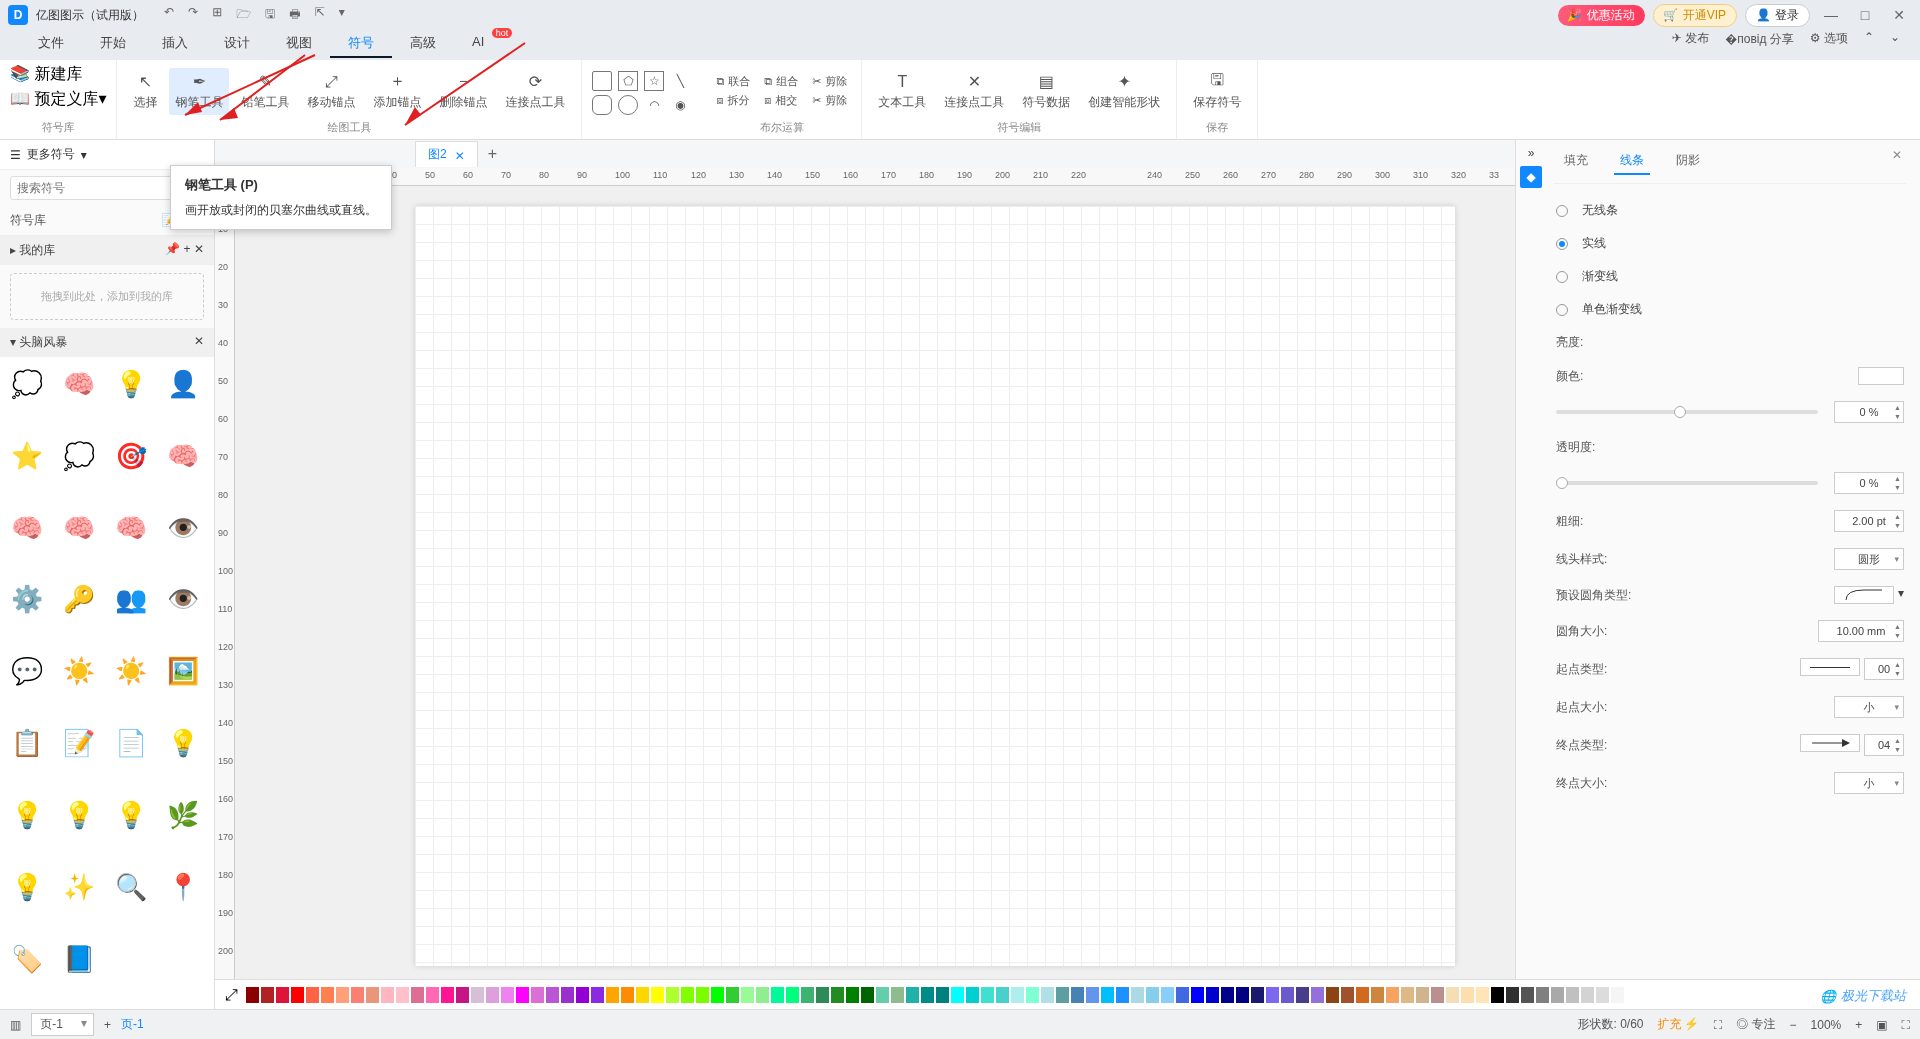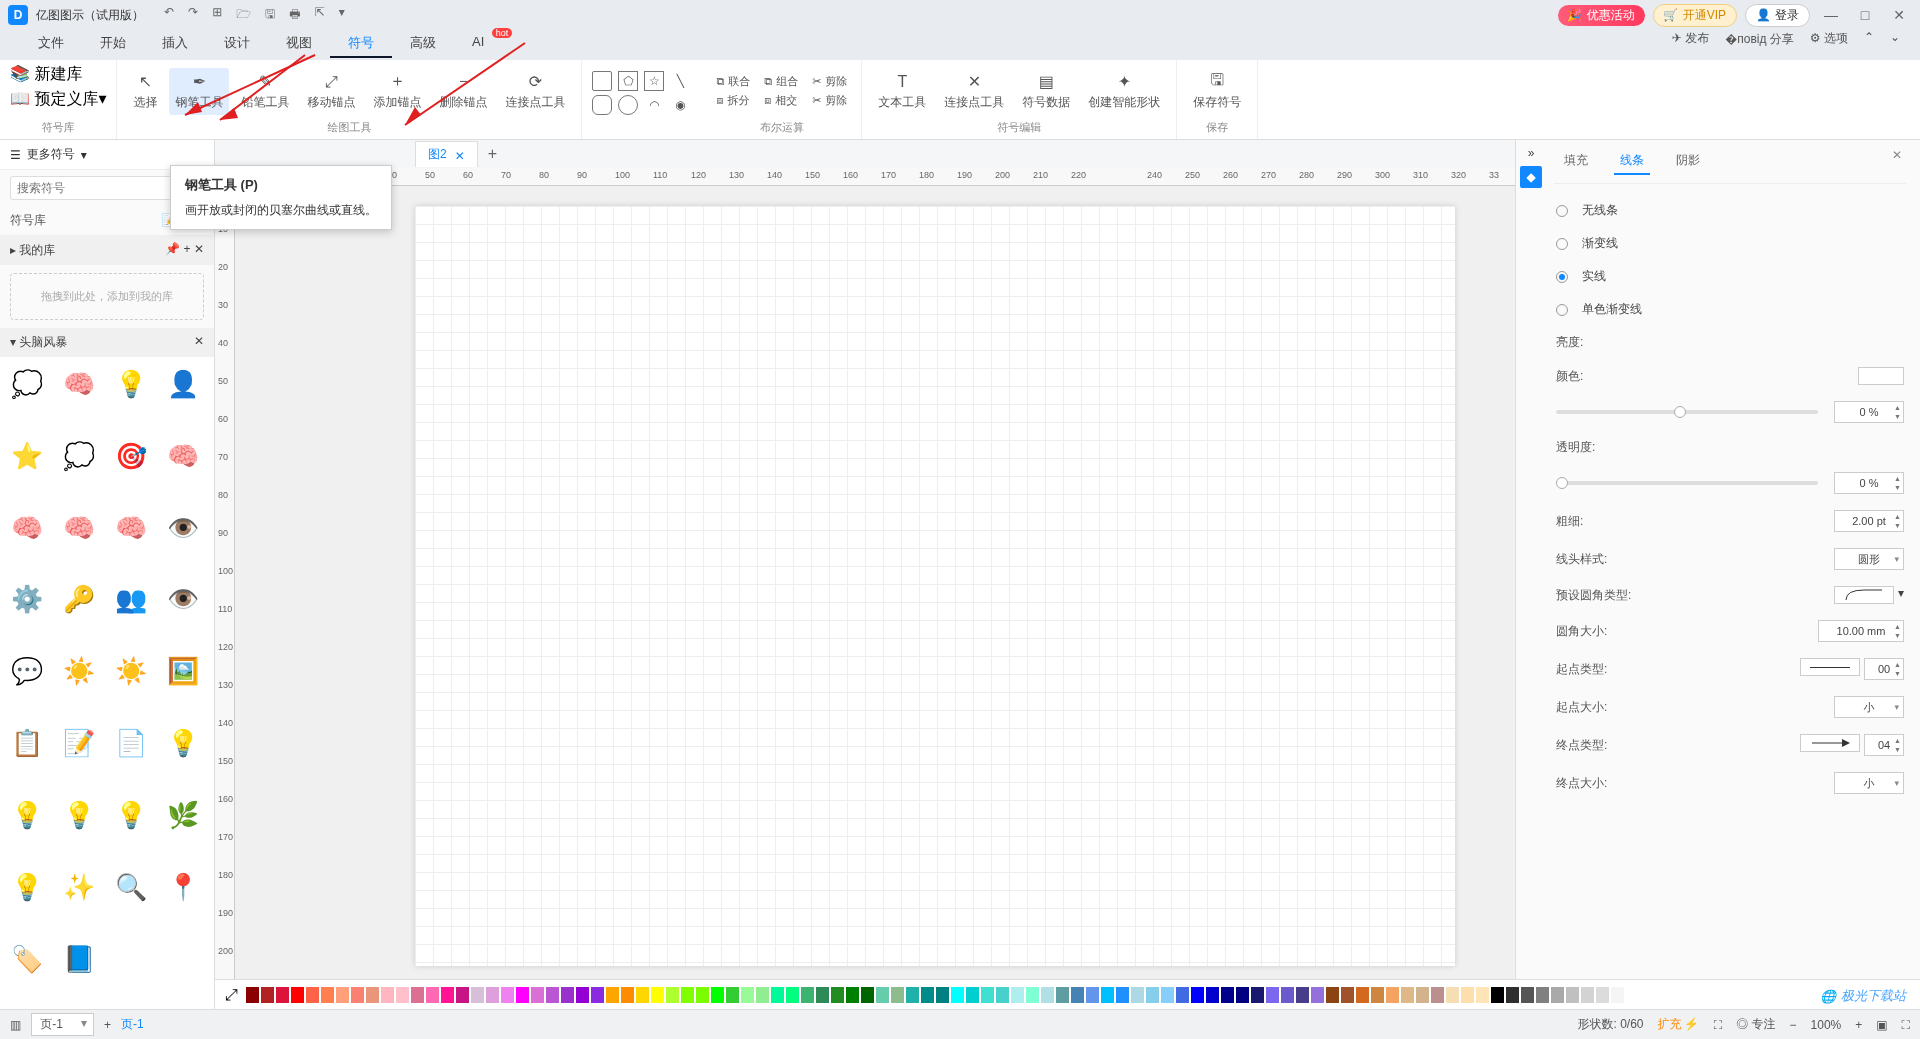--- a/index.html
+++ b/index.html
@@ -423,26 +423,26 @@
       <div class="rtab">填充</div>
       <div class="rtab active">线条</div>
       <div class="rtab">阴影</div>
       <div class="rp-close">✕</div>
     </div>
     <div class="rp-row">
         <span class="radio"></span>
         <span>无线条</span>
       </div>
     <div class="rp-row">
+        <span class="radio checked"></span>
+        <span>实线</span>
+      </div>
+    <div class="rp-row">
         <span class="radio"></span>
         <span>渐变线</span>
-      </div>
-    <div class="rp-row">
-        <span class="radio checked"></span>
-        <span>实线</span>
       </div>
     <div class="rp-row">
         <span class="radio"></span>
         <span>单色渐变线</span>
       </div>
 
     <div class="rp-row">
         <label>亮度:</label>
       </div>
 

